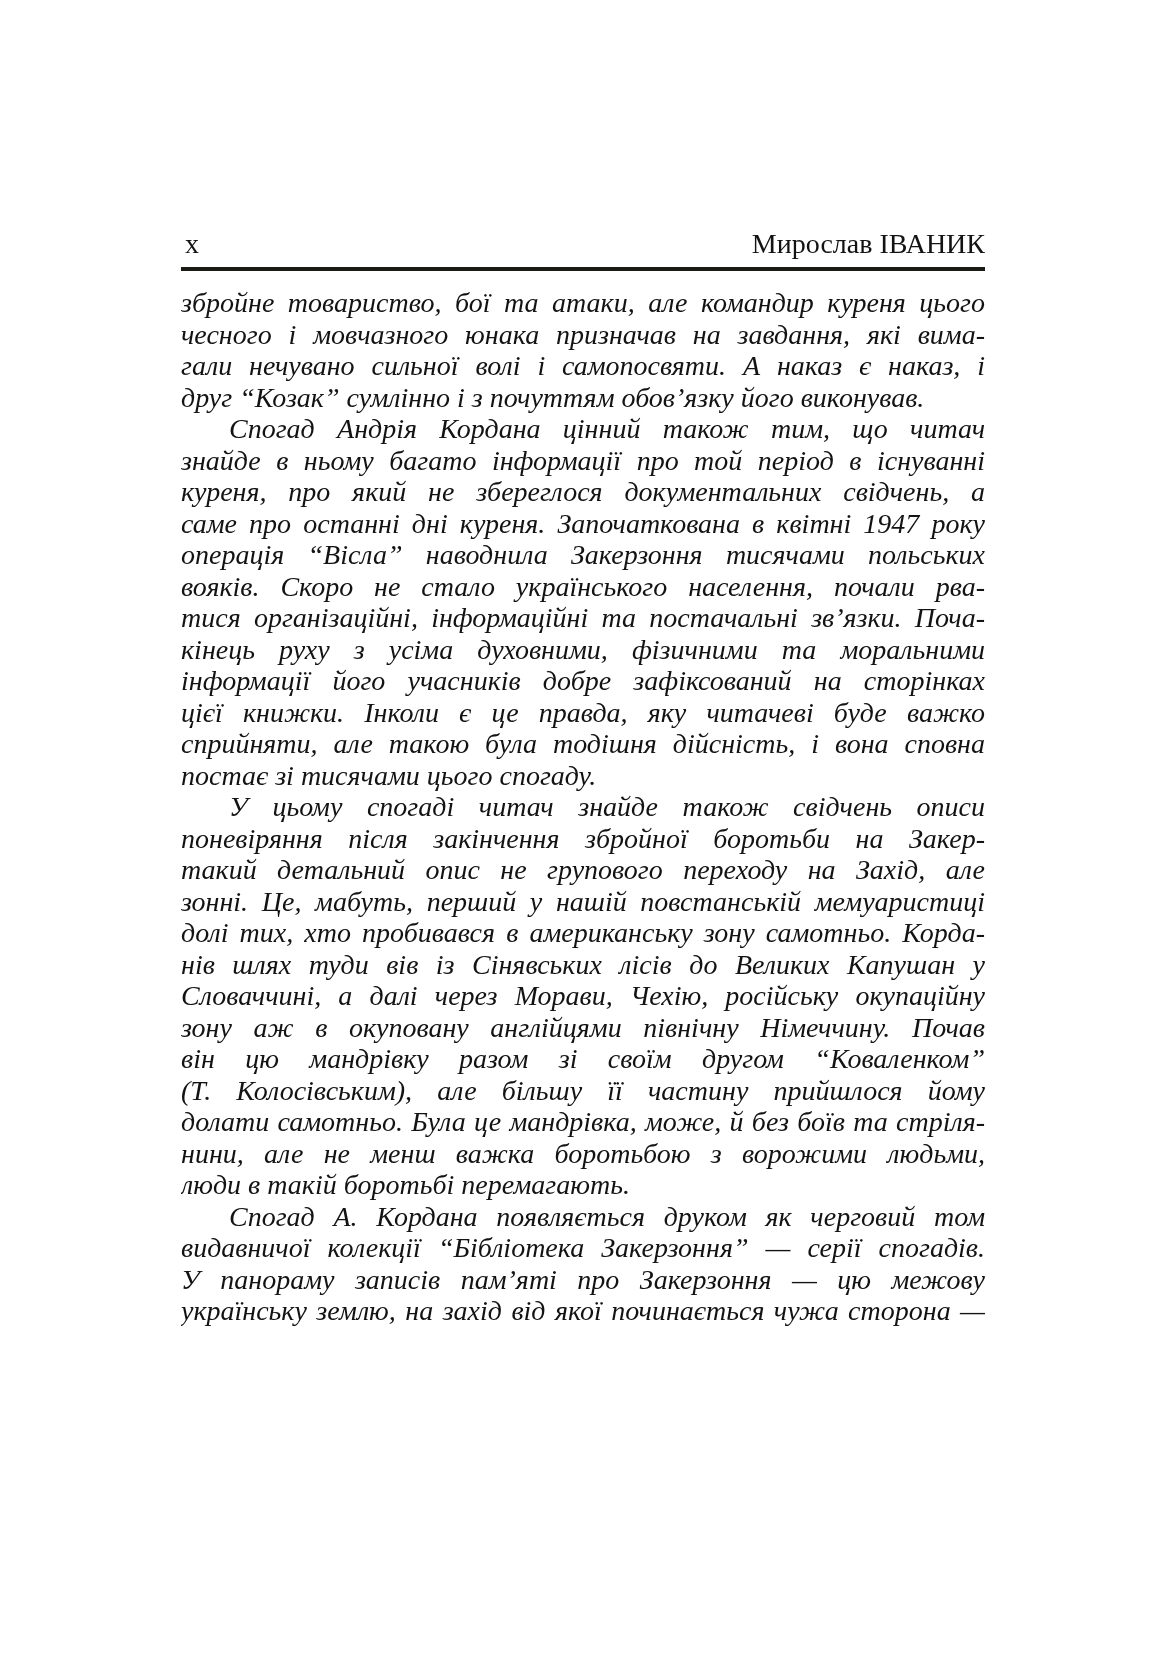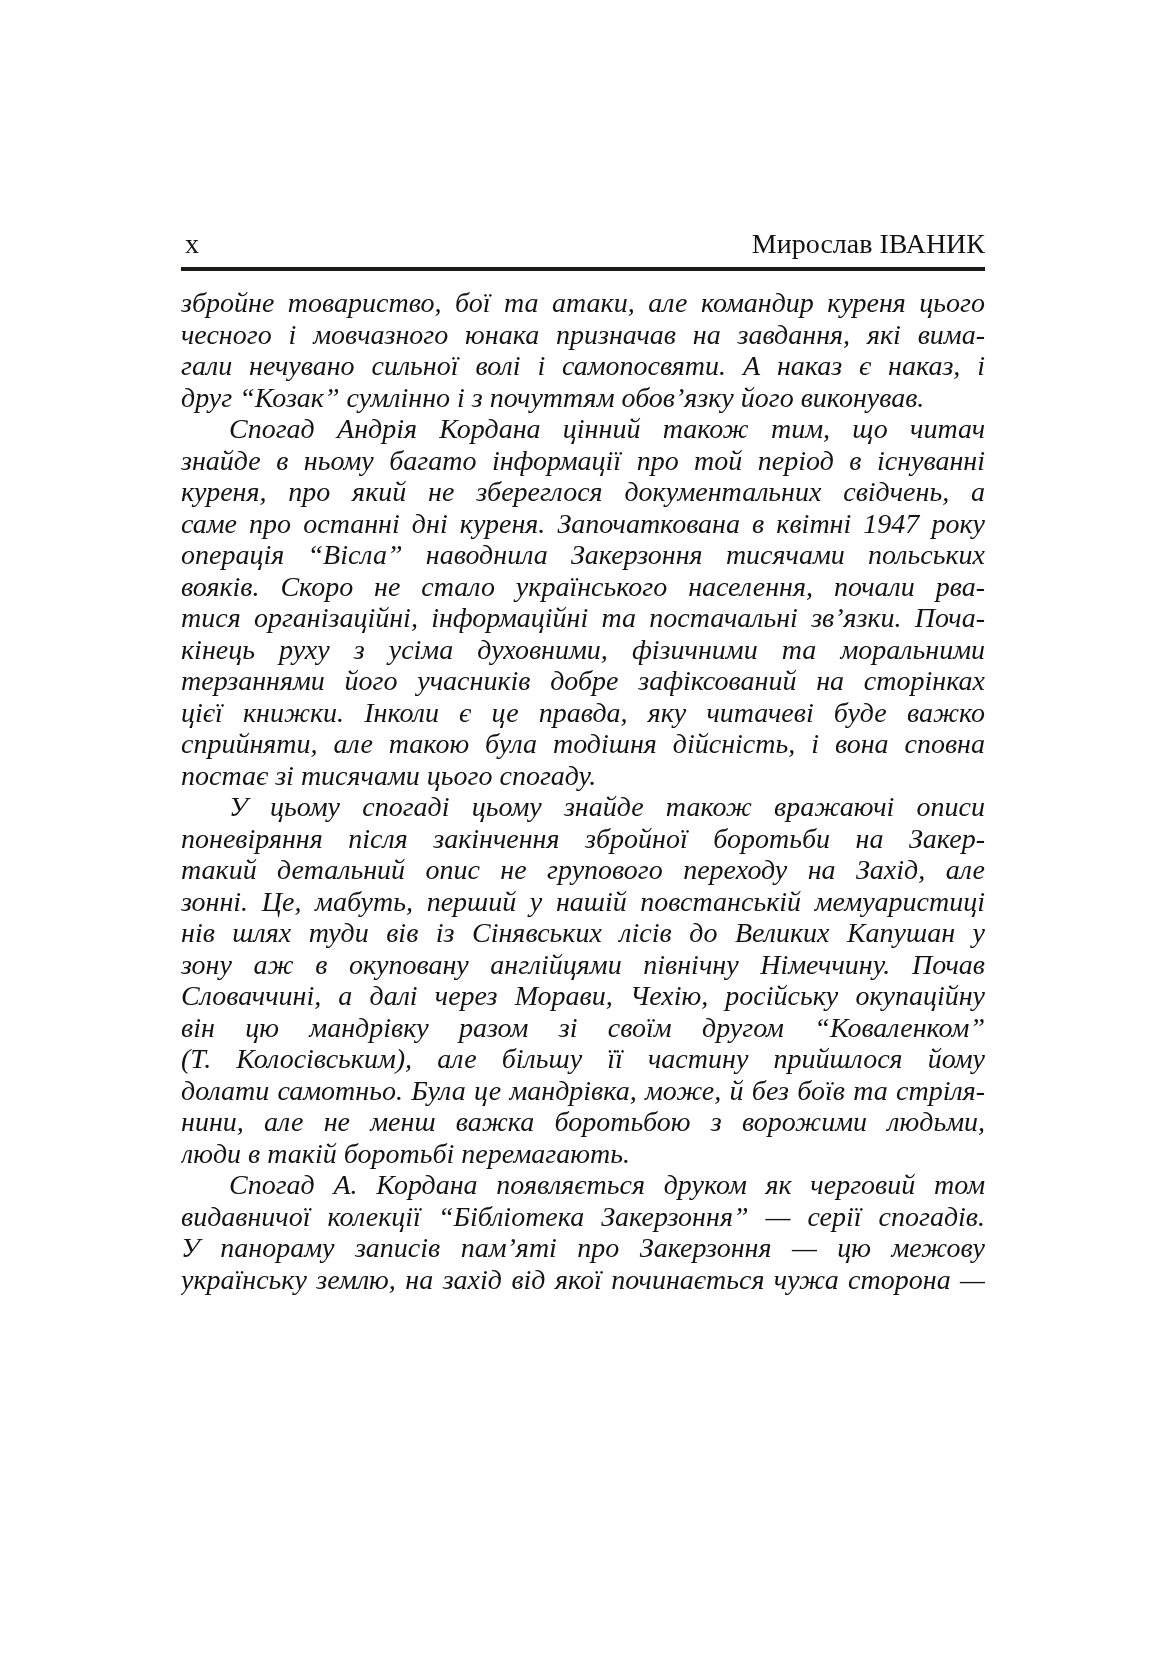--- a/index.html
+++ b/index.html
@@ -67,31 +67,32 @@
         <div class="tline">гали нечувано сильної волі і самопосвяти. А наказ є наказ, і</div>
         <div class="tline noforce">друг “Козак” сумлінно і з почуттям обов’язку його виконував.</div>
         <div class="tline indent">Спогад Андрія Кордана цінний також тим, що читач</div>
         <div class="tline">знайде в ньому багато інформації про той період в існуванні</div>
         <div class="tline">куреня, про який не збереглося документальних свідчень, а</div>
         <div class="tline">саме про останні дні куреня. Започаткована в квітні 1947 року</div>
         <div class="tline">операція “Вісла” наводнила Закерзоння тисячами польських</div>
         <div class="tline">вояків. Скоро не стало українського населення, почали рва-</div>
         <div class="tline">тися організаційні, інформаційні та постачальні зв’язки. Поча-</div>
         <div class="tline">кінець руху з усіма духовними, фізичними та моральними</div>
-        <div class="tline">терзаннями його учасників добре зафіксований на сторінках</div>
+        <div class="tline">інформації його учасників добре зафіксований на сторінках</div>
         <div class="tline">цієї книжки. Інколи є це правда, яку читачеві буде важко</div>
         <div class="tline">сприйняти, але такою була тодішня дійсність, і вона сповна</div>
         <div class="tline noforce">постає зі тисячами цього спогаду.</div>
-        <div class="tline indent">У цьому спогаді цьому знайде також вражаючі описи</div>
+        <div class="tline indent">У цьому спогаді читач знайде також свідчень описи</div>
         <div class="tline">поневіряння після закінчення збройної боротьби на Закер-</div>
         <div class="tline">такий детальний опис не групового переходу на Захід, але</div>
         <div class="tline">зонні. Це, мабуть, перший у нашій повстанській мемуаристиці</div>
+        <div class="tline">долі тих, хто пробивався в американську зону самотньо. Корда-</div>
         <div class="tline">нів шлях туди вів із Сінявських лісів до Великих Капушан у</div>
+        <div class="tline">Словаччині, а далі через Морави, Чехію, російську окупаційну</div>
         <div class="tline">зону аж в окуповану англійцями північну Німеччину. Почав</div>
-        <div class="tline">Словаччині, а далі через Морави, Чехію, російську окупаційну</div>
         <div class="tline">він цю мандрівку разом зі своїм другом “Коваленком”</div>
         <div class="tline">(Т. Колосівським), але більшу її частину прийшлося йому</div>
         <div class="tline">долати самотньо. Була це мандрівка, може, й без боїв та стріля-</div>
         <div class="tline">нини, але не менш важка боротьбою з ворожими людьми,</div>
         <div class="tline noforce">люди в такій боротьбі перемагають.</div>
         <div class="tline indent">Спогад А. Кордана появляється друком як черговий том</div>
         <div class="tline">видавничої колекції “Бібліотека Закерзоння” — серії спогадів.</div>
         <div class="tline">У панораму записів пам’яті про Закерзоння — цю межову</div>
         <div class="tline">українську землю, на захід від якої починається чужа сторона —</div>
       </div>

